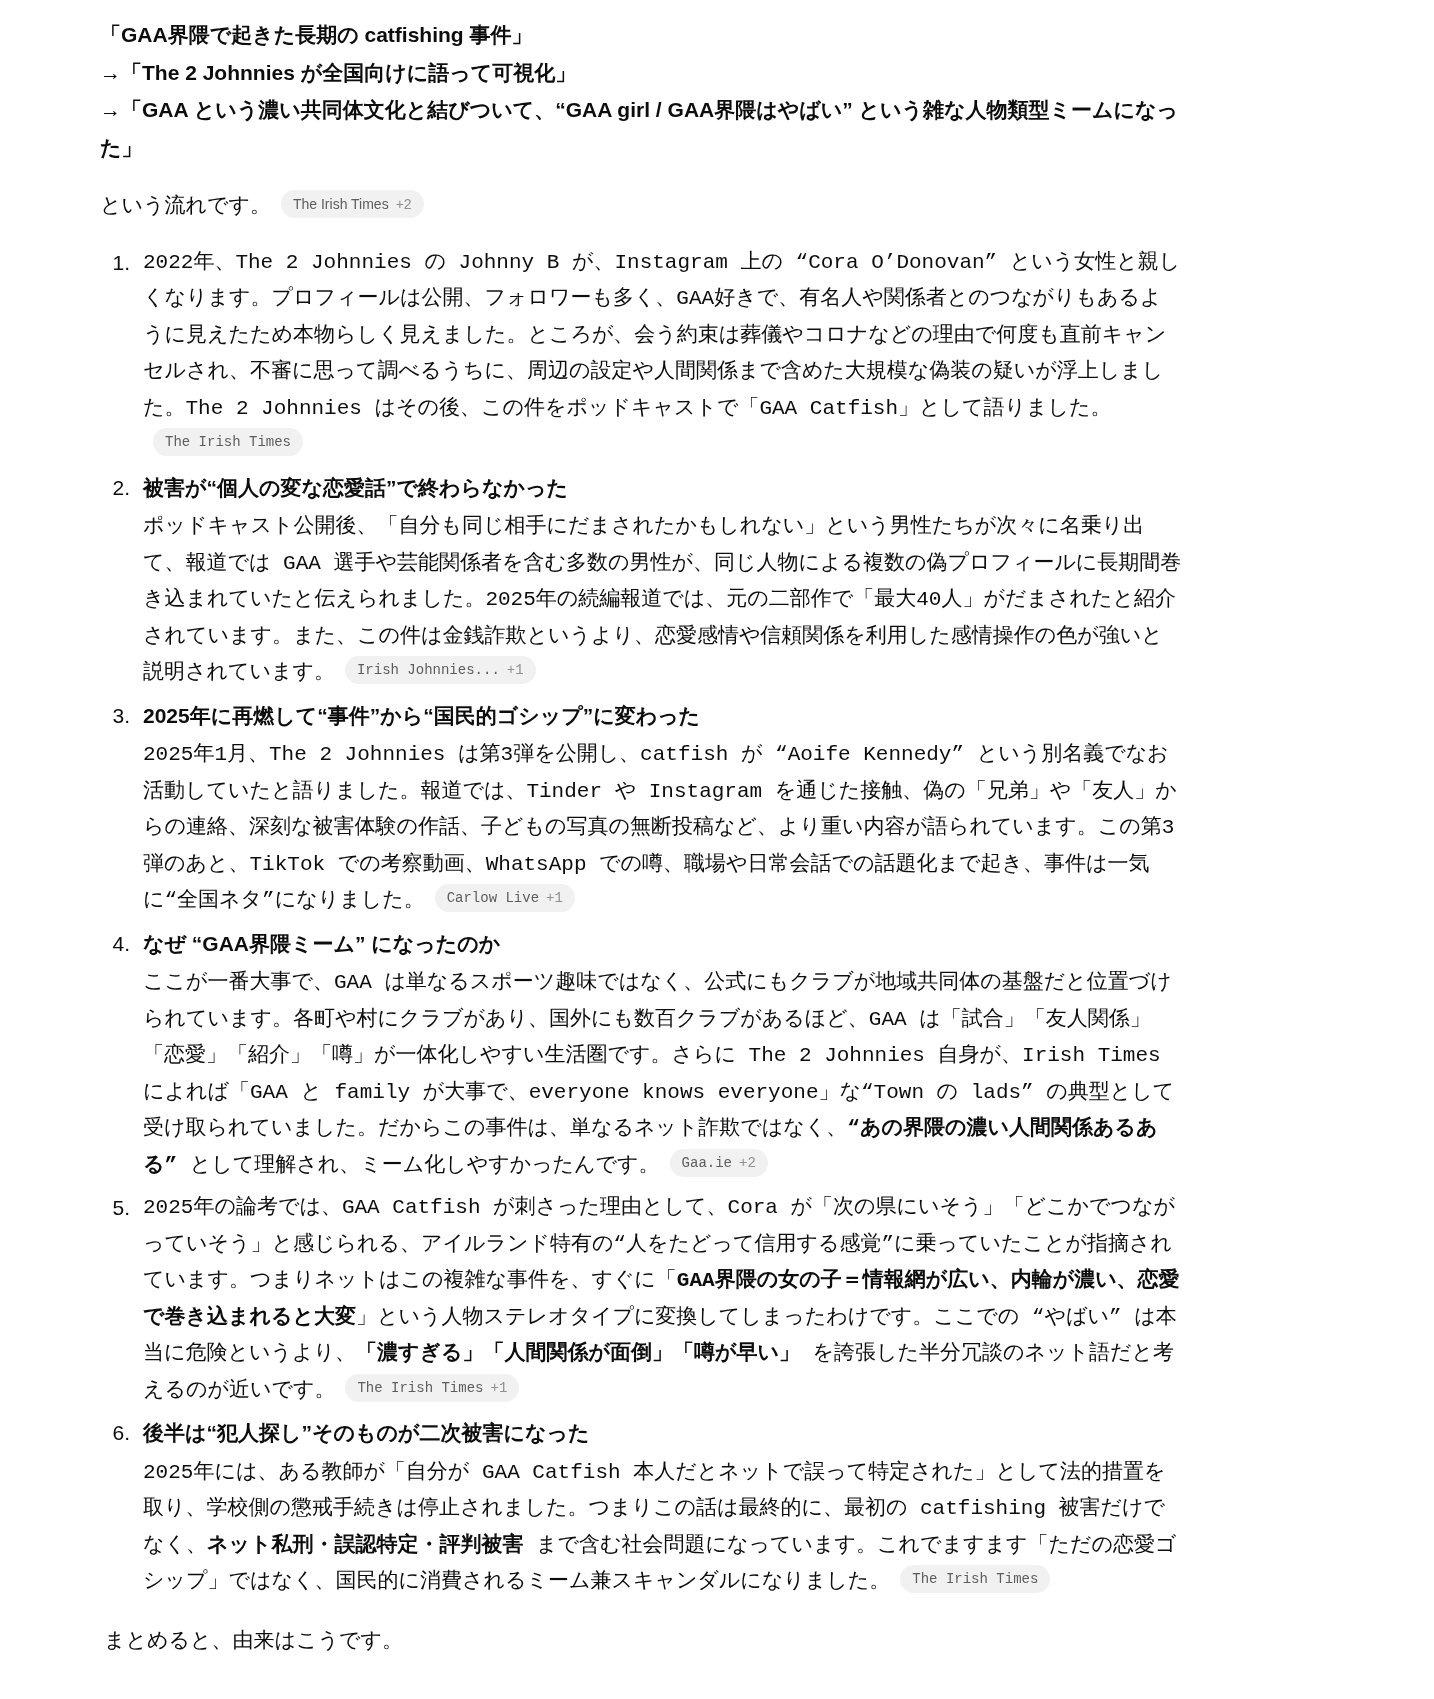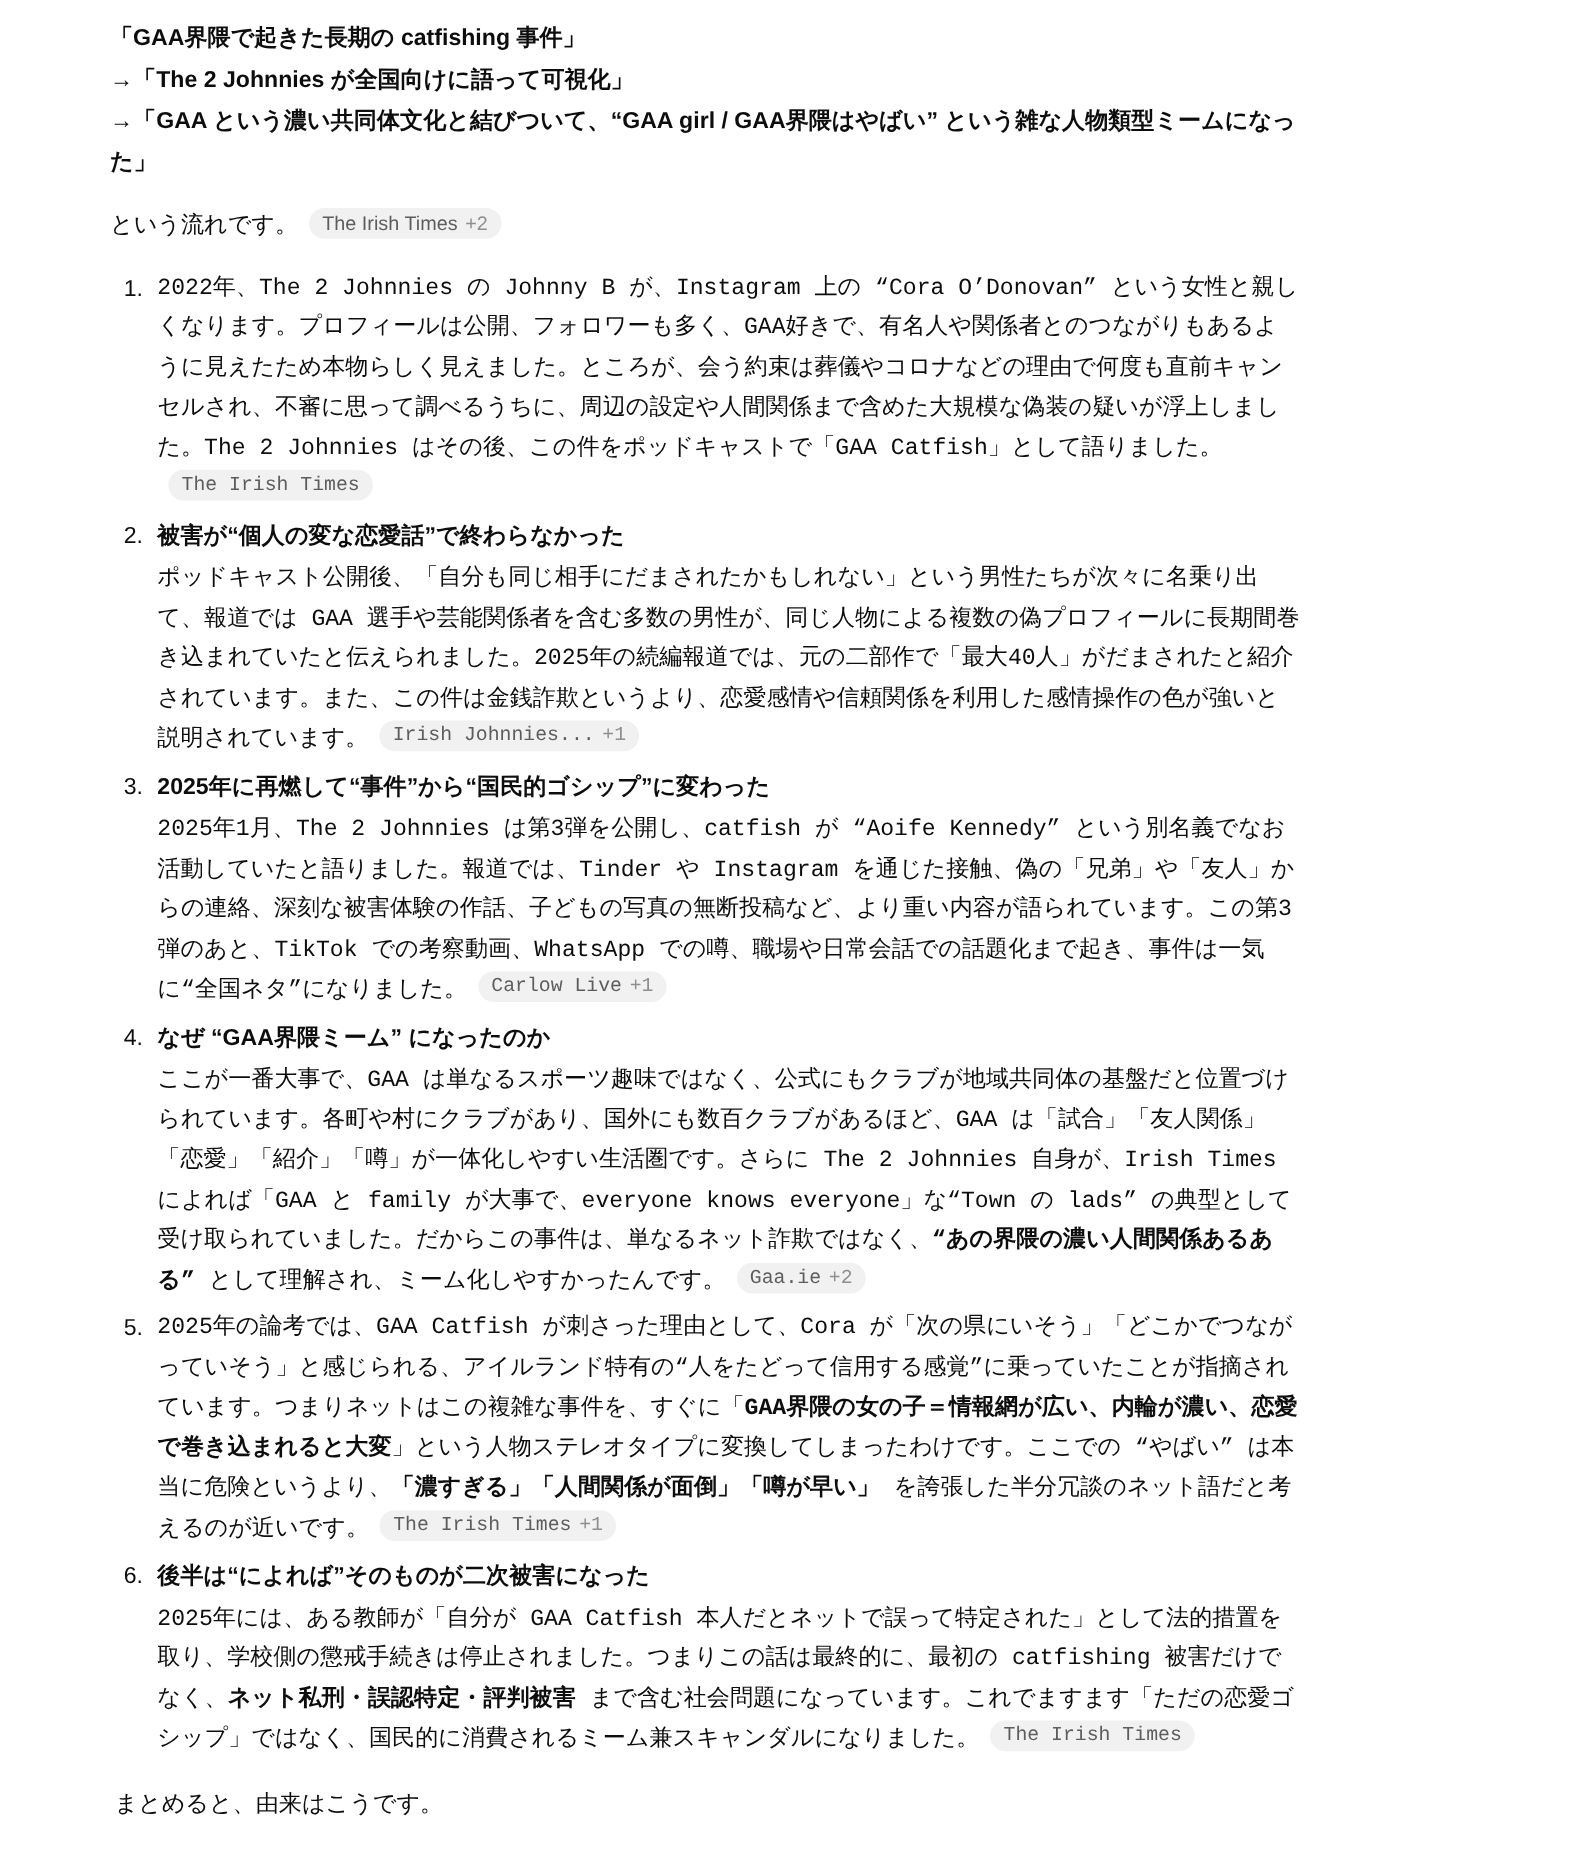--- a/index.html
+++ b/index.html
@@ -52,21 +52,21 @@
   strong { font-weight: 700; }
   .pill {
     display: inline-flex;
     align-items: center;
     gap: 7px;
     background: #f1f1f1;
     color: #5d5d5d;
     border-radius: 999px;
     padding: 0 12px;
     height: 28px;
-    font-size: 18px;
+    font-size: 14px;
     line-height: 28px;
     margin-left: 10px;
     vertical-align: middle;
     position: relative;
     top: -2px;
     white-space: nowrap;
     cursor: pointer;
     user-select: none;
   }
   .pill .plus { color: #8f8f8f; }
@@ -129,21 +129,21 @@
       <li class="step">
         <span class="step-num">5.</span>
         <div class="step-body"><span><span>2025年の論考では、GAA Catfish が刺さった理由として、Cora が「次の県にいそう」「どこかでつながっていそう」と感じられる、アイルランド特有の“人をたどって信用する感覚”に乗っていたことが指摘されています。つまりネットはこの複雑な事件を、すぐに「</span><strong>GAA界隈の女の子＝情報網が広い、内輪が濃い、恋愛で巻き込まれると大変</strong><span>」という人物ステレオタイプに変換してしまったわけです。ここでの “やばい” は本当に危険というより、</span><strong>「濃すぎる」「人間関係が面倒」「噂が早い」</strong><span> を誇張した半分冗談のネット語だと考えるのが近いです。</span></span><span class="pill">
               <span class="src">The Irish Times</span>
               <span class="plus">+1</span>
             </span></div>
       </li>
 
       <li class="step">
         <span class="step-num">6.</span>
-        <div class="step-heading">後半は“によれば”そのものが二次被害になった</div>
+        <div class="step-heading">後半は“犯人探し”そのものが二次被害になった</div>
         <div class="step-body"><span><span>2025年には、ある教師が「自分が GAA Catfish 本人だとネットで誤って特定された」として法的措置を取り、学校側の懲戒手続きは停止されました。つまりこの話は最終的に、最初の catfishing 被害だけでなく、</span><strong>ネット私刑・誤認特定・評判被害</strong><span> まで含む社会問題になっています。これでますます「ただの恋愛ゴシップ」ではなく、国民的に消費されるミーム兼スキャンダルになりました。</span></span><span class="pill">
               <span class="src">The Irish Times</span>
             </span></div>
       </li>
 
     </ol>
 
     <p class="summary-para"><span>まとめると、由来はこうです。</span><br></p>
 
   </div>

